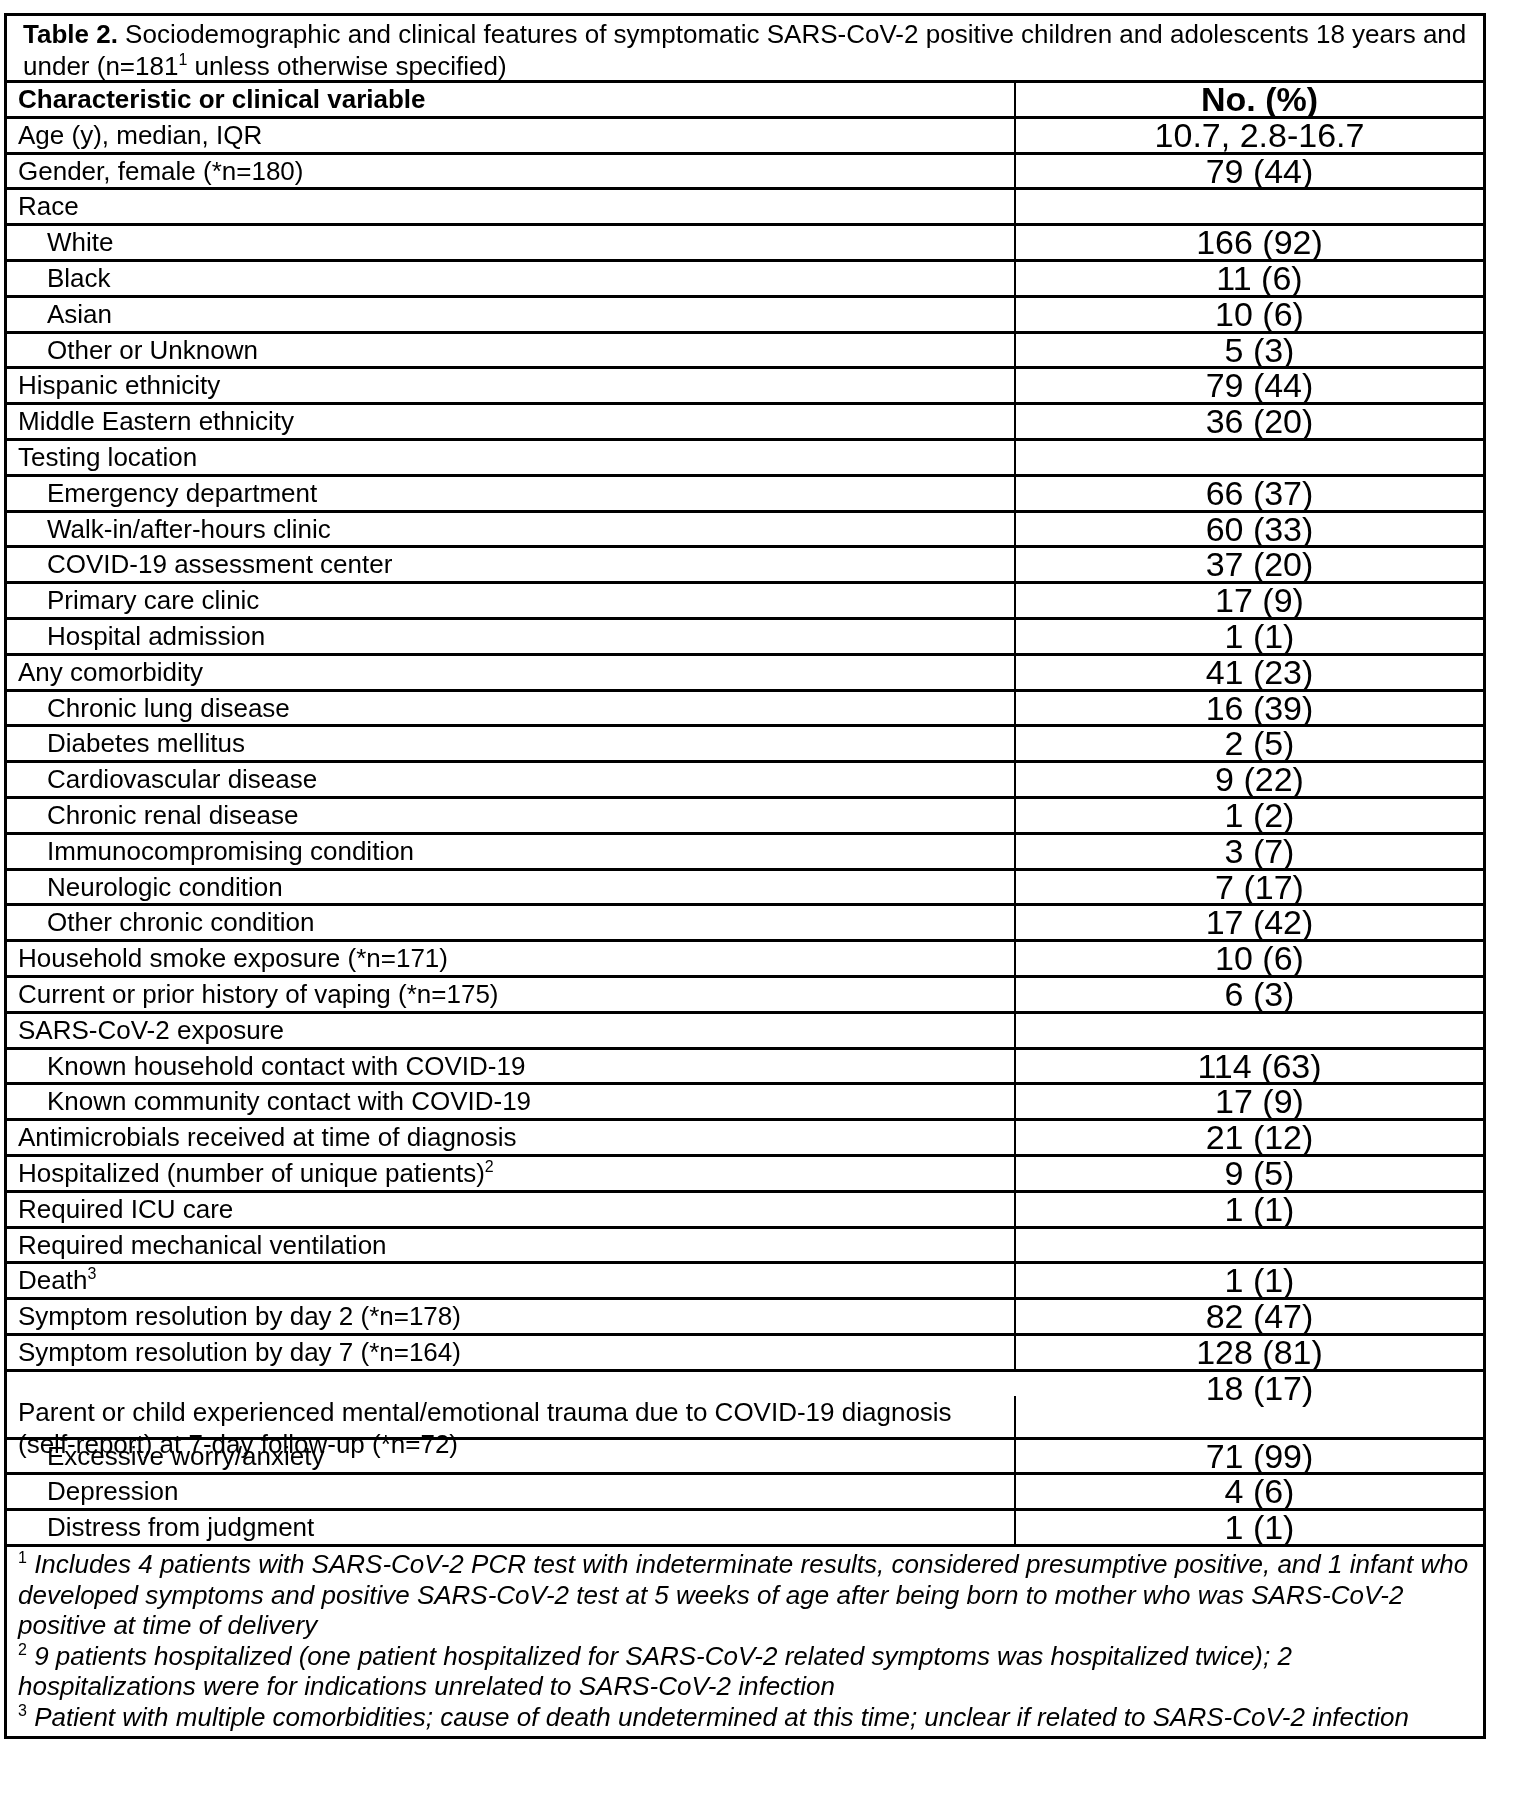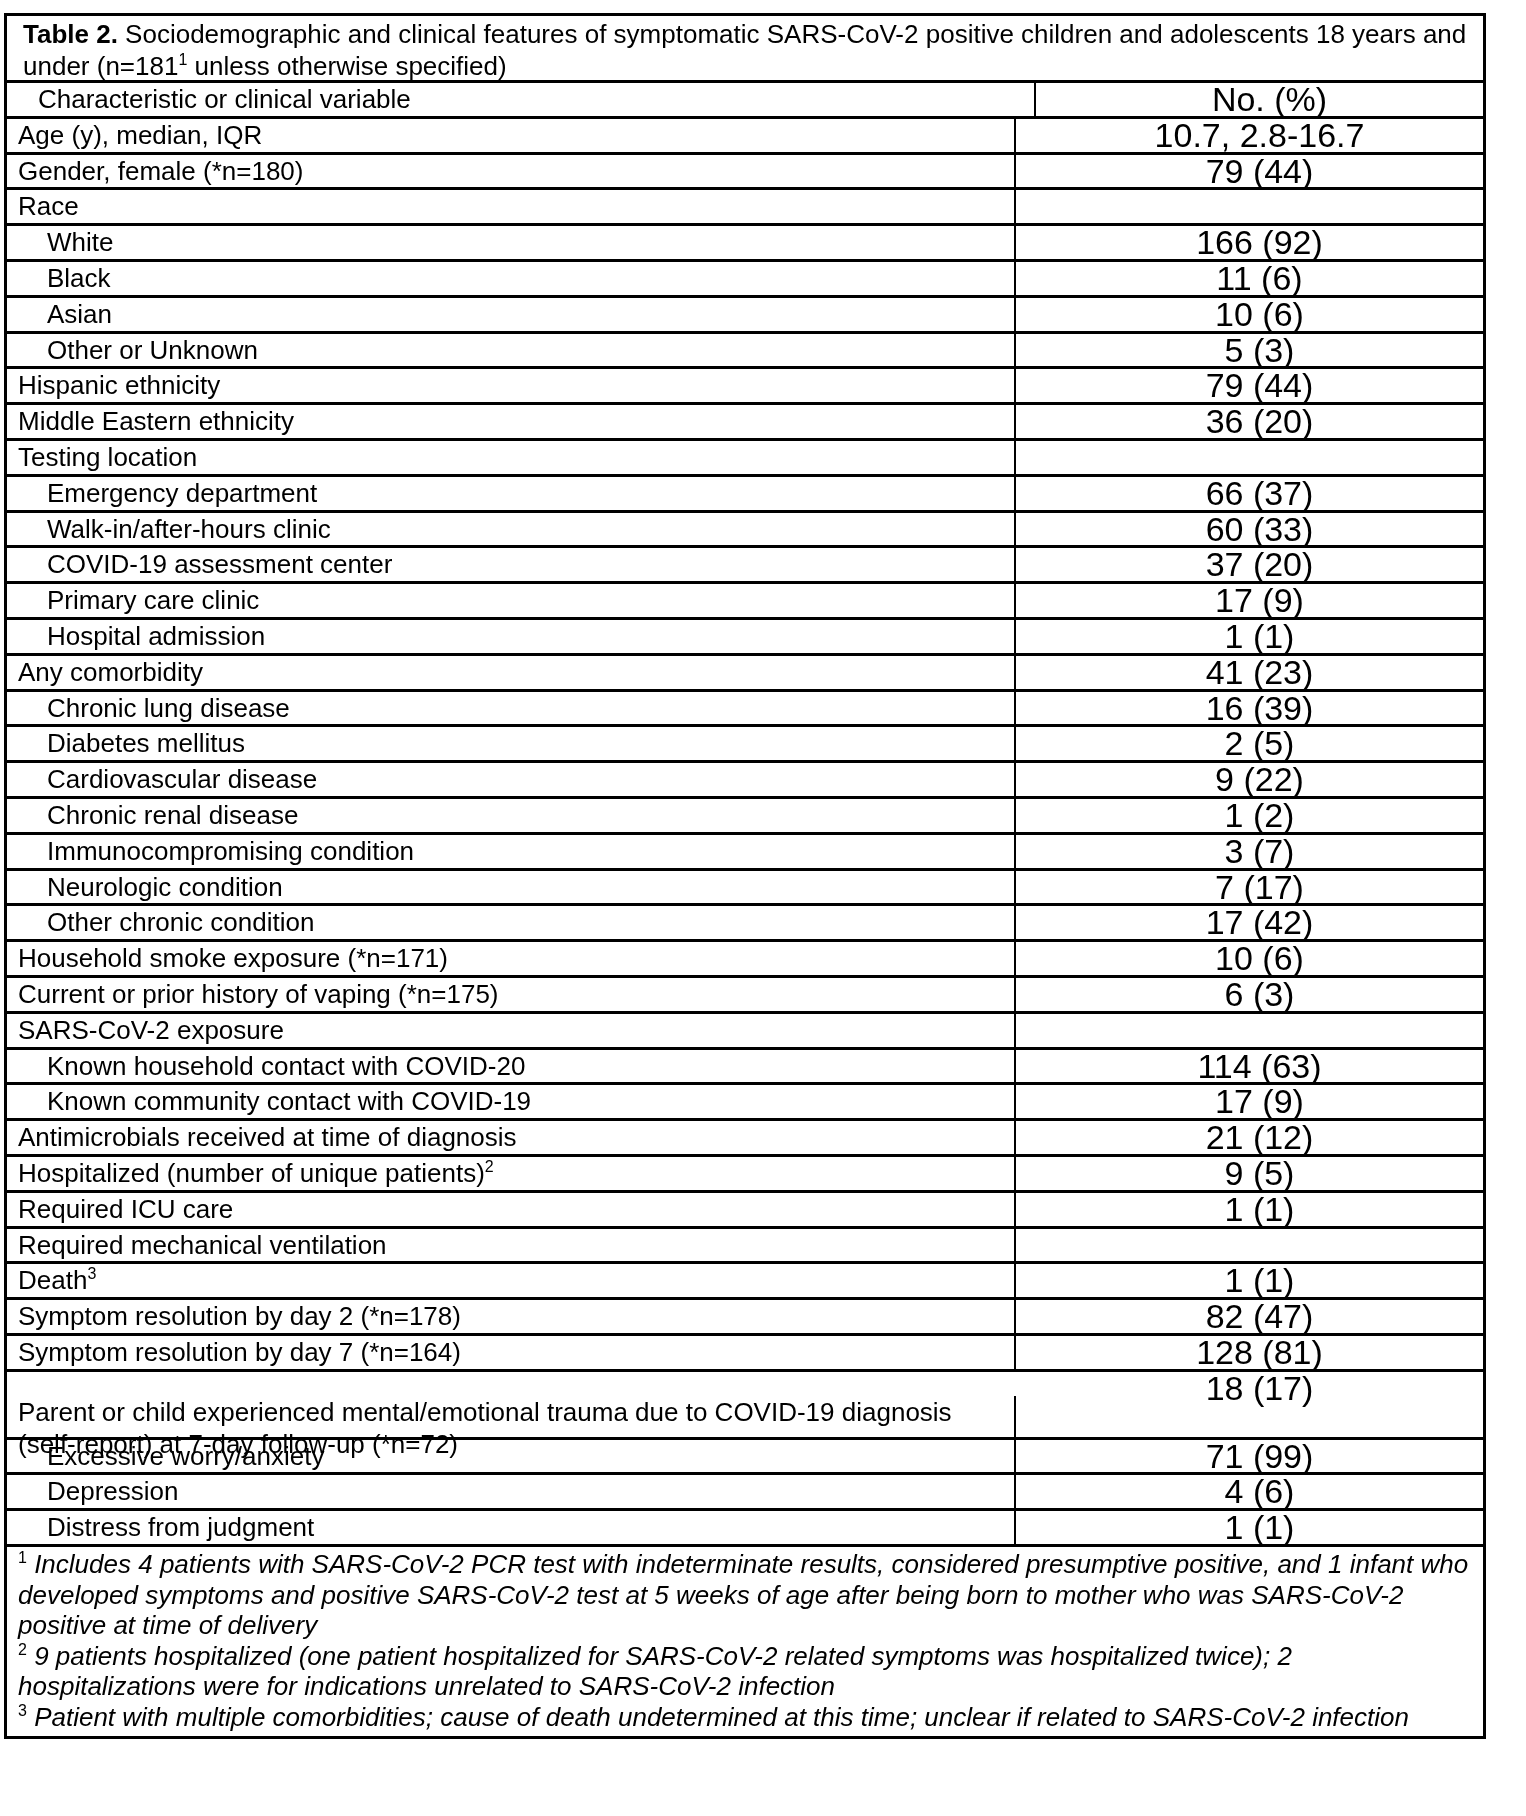--- a/index.html
+++ b/index.html
@@ -14,21 +14,21 @@
   .caption {
     padding: 2px 0 0 16px; font-size: 26px; line-height: 32px;
     height: 67px; box-sizing: border-box; border-bottom: 3px solid #000;
   }
   .caption b { font-weight: bold; }
   .row {
     display: flex; border-bottom: 3px solid #000; box-sizing: border-box;
     height: 35.8px;
   }
   .row.double { height: 68px; }
-  .row.header { font-weight: normal; padding-left: 20px; }
+  .row.header { font-weight: bold; }
   .cell-label {
     width: 1009px; border-right: 2px solid #000; box-sizing: border-box;
     padding-left: 11px; font-size: 26px; line-height: 32px; white-space: nowrap;
   }
   .row.double .cell-label { white-space: normal; margin-top: 24px; }
   .cell-label.indent { padding-left: 40px; }
   .cell-value {
     flex: 1; text-align: center; font-size: 34px; line-height: 32px;
     padding-left: 20px;
   }
@@ -149,21 +149,21 @@
       </div>
       <div class="row">
         <div class="cell-label"><span>Current or prior history of vaping (*n=175)</span></div>
         <div class="cell-value">6 (3)</div>
       </div>
       <div class="row">
         <div class="cell-label"><span>SARS-CoV-2 exposure</span></div>
         <div class="cell-value"></div>
       </div>
       <div class="row">
-        <div class="cell-label indent"><span>Known household contact with COVID-20</span></div>
+        <div class="cell-label indent"><span>Known household contact with COVID-19</span></div>
         <div class="cell-value">114 (63)</div>
       </div>
       <div class="row">
         <div class="cell-label indent"><span>Known community contact with COVID-19</span></div>
         <div class="cell-value">17 (9)</div>
       </div>
       <div class="row">
         <div class="cell-label"><span>Antimicrobials received at time of diagnosis</span></div>
         <div class="cell-value">21 (12)</div>
       </div>

